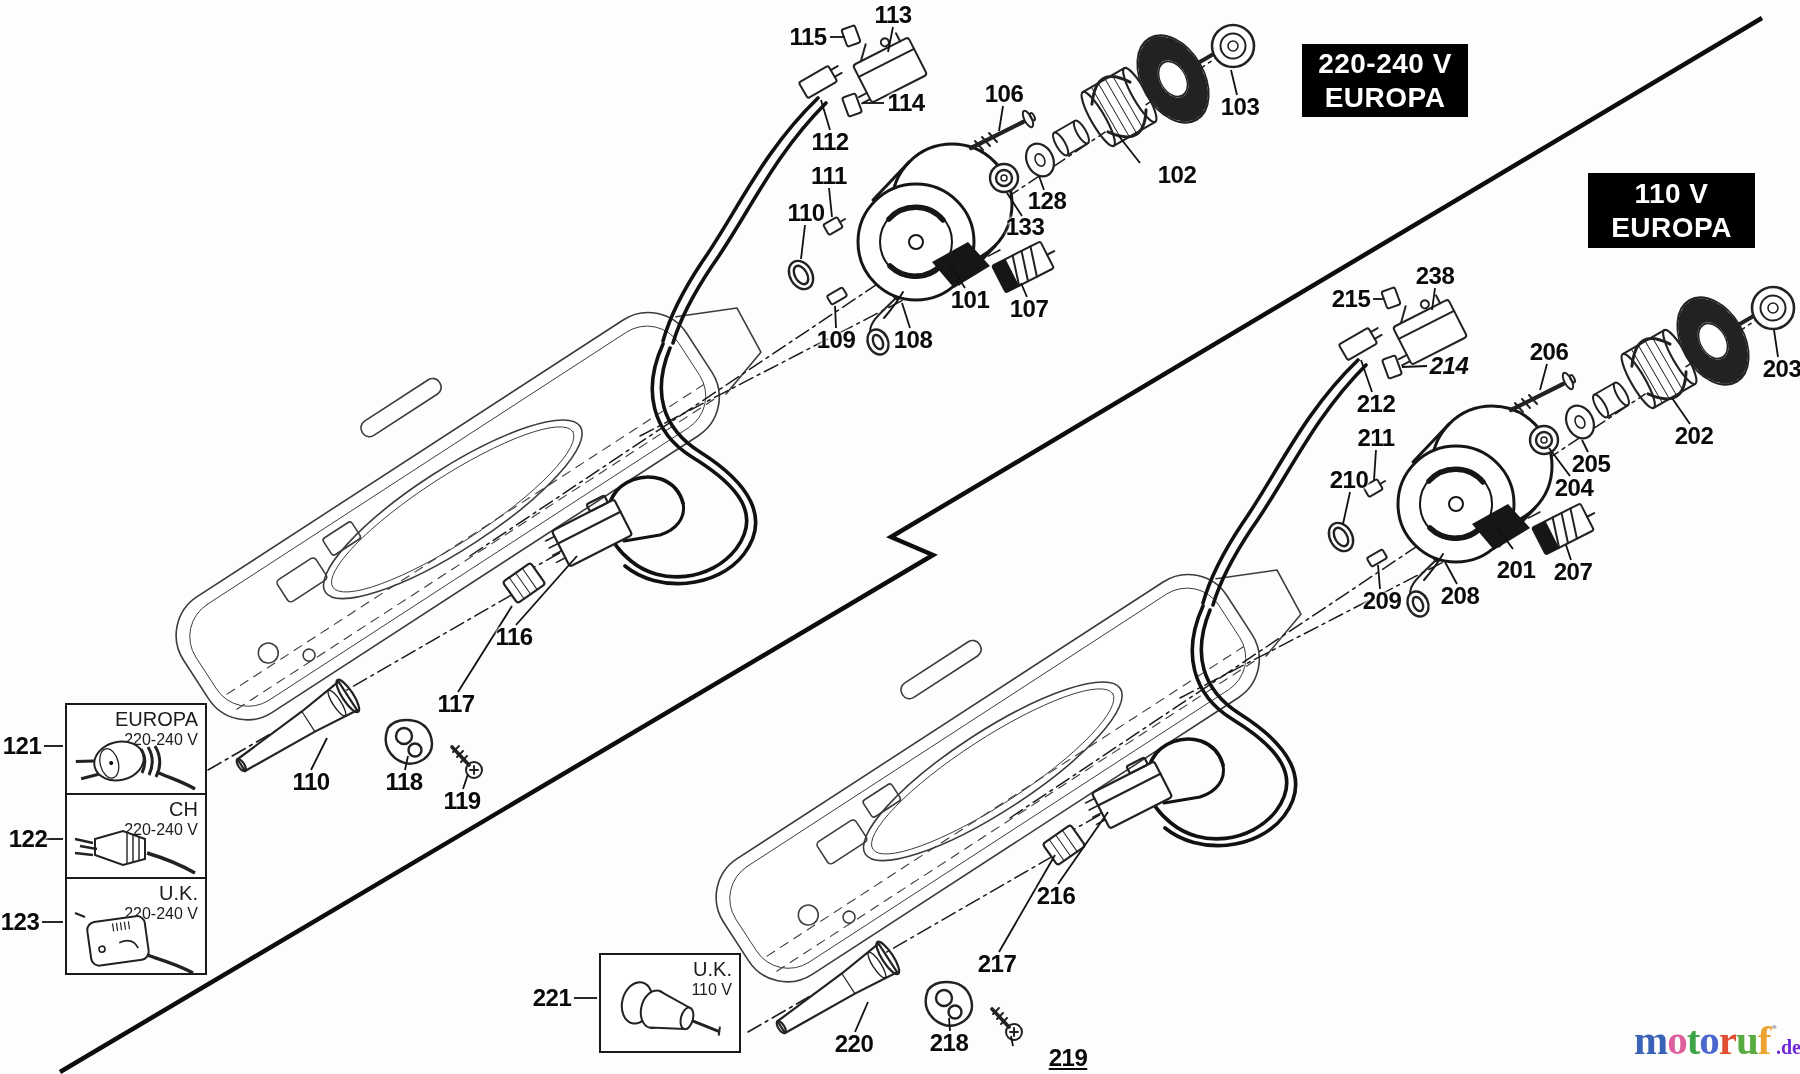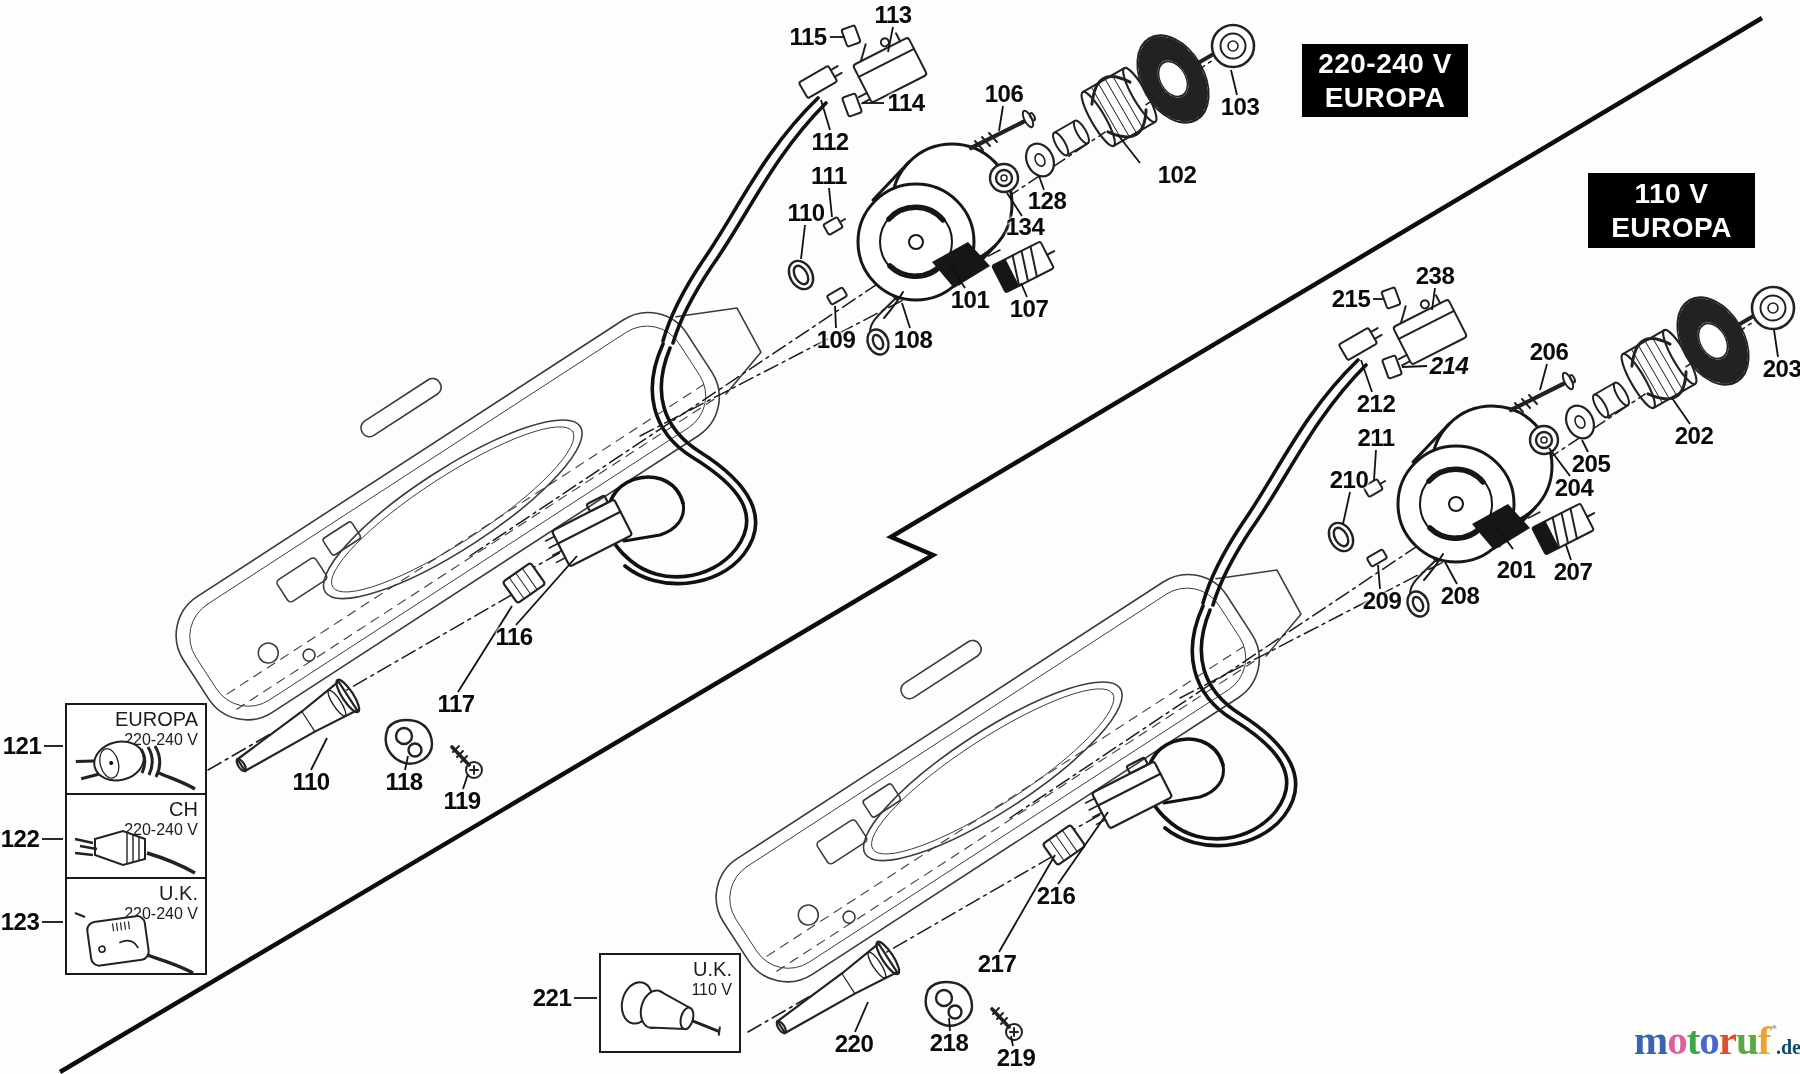--- a/index.html
+++ b/index.html
@@ -354,67 +354,67 @@
           <line x1="120" y1="33" x2="121" y2="42" stroke-width="2"></line>
         </g>
       </svg>
     </div>
   </div>
 
   <div class="labels-layer" id="labels">
       <div class="plabel" style="left: 970px; top: 300px;">101</div>
       <div class="plabel" style="left: 1146px; top: 175px; margin-left: 31px;">102</div>
       <div class="plabel" style="left: 1240px; top: 107px;">103</div>
-      <div class="plabel" style="left: 1025px; top: 227px;">134</div>
+      <div class="plabel" style="left: 1025px; top: 227px;">133</div>
       <div class="plabel" style="left: 1047px; top: 201px;">128</div>
       <div class="plabel" style="left: 1004px; top: 94px;">106</div>
       <div class="plabel" style="left: 1029px; top: 309px;">107</div>
       <div class="plabel" style="left: 913px; top: 340px;">108</div>
       <div class="plabel" style="left: 836px; top: 340px;">109</div>
       <div class="plabel" style="left: 806px; top: 213px;">110</div>
       <div class="plabel" style="left: 829px; top: 176px;">111</div>
       <div class="plabel" style="left: 830px; top: 142px;">112</div>
       <div class="plabel" style="left: 893px; top: 15px;">113</div>
       <div class="plabel" style="left: 906px; top: 103px;">114</div>
       <div class="plabel" style="left: 808px; top: 37px;">115</div>
       <div class="plabel" style="left: 514px; top: 637px;">116</div>
       <div class="plabel" style="left: 456px; top: 704px;">117</div>
       <div class="plabel" style="left: 404px; top: 782px;">118</div>
       <div class="plabel" style="left: 462px; top: 801px;">119</div>
       <div class="plabel" style="left: 311px; top: 782px;">110</div>
       <div class="plabel" style="left: 22px; top: 746px;">121</div>
-      <div class="plabel" style="left: 20px; top: 839px;">122</div>
+      <div class="plabel" style="left: 28px; top: 839px;">122</div>
       <div class="plabel" style="left: 20px; top: 922px;">123</div>
       <div class="plabel" style="left: 1516px; top: 561px; margin-top: 9px;">201</div>
       <div class="plabel" style="left: 1694px; top: 436px;">202</div>
       <div class="plabel" style="left: 1782px; top: 369px;">203</div>
       <div class="plabel" style="left: 1574px; top: 488px;">204</div>
       <div class="plabel" style="left: 1591px; top: 464px;">205</div>
       <div class="plabel" style="left: 1549px; top: 352px;">206</div>
       <div class="plabel" style="left: 1573px; top: 572px;">207</div>
       <div class="plabel" style="left: 1460px; top: 596px;">208</div>
       <div class="plabel" style="left: 1382px; top: 601px;">209</div>
       <div class="plabel" style="left: 1349px; top: 480px;">210</div>
       <div class="plabel" style="left: 1376px; top: 438px;">211</div>
       <div class="plabel" style="left: 1376px; top: 404px;">212</div>
       <div class="plabel" style="left: 1435px; top: 276px;">238</div>
       <div class="plabel" style="left: 1449px; top: 366px; font-style: italic;">214</div>
       <div class="plabel" style="left: 1351px; top: 299px;">215</div>
       <div class="plabel" style="left: 1056px; top: 896px;">216</div>
       <div class="plabel" style="left: 997px; top: 964px;">217</div>
       <div class="plabel" style="left: 949px; top: 1043px;">218</div>
-      <div class="plabel" style="left: 1016px; top: 1058px;">219</div>
+      <div class="plabel" style="left: 1068px; top: 1058px; text-decoration: underline;">219</div>
       <div class="plabel" style="left: 854px; top: 1044px;">220</div>
       <div class="plabel" style="left: 552px; top: 998px;">221</div>
     </div>
 
   <div class="logo" id="logo">
       <span class="lt" style="color: rgb(58, 99, 184);">m</span>
       <span class="lt" style="color: rgb(222, 95, 158);">o</span>
       <span class="lt" style="color: rgb(61, 165, 71);">t</span>
       <span class="lt" style="color: rgb(75, 102, 205);">o</span>
       <span class="lt" style="color: rgb(224, 79, 51);">r</span>
       <span class="lt" style="color: rgb(87, 171, 63);">u</span>
       <span class="lt" style="color: rgb(237, 163, 50);">f</span>
       <span class="tm">*</span>
-      <span class="suffix" style="color: #0c4a6e;">.de</span>
+      <span class="suffix" style="color: #6d28d9;">.de</span>
     </div>
 </div>
 
 </body></html>

